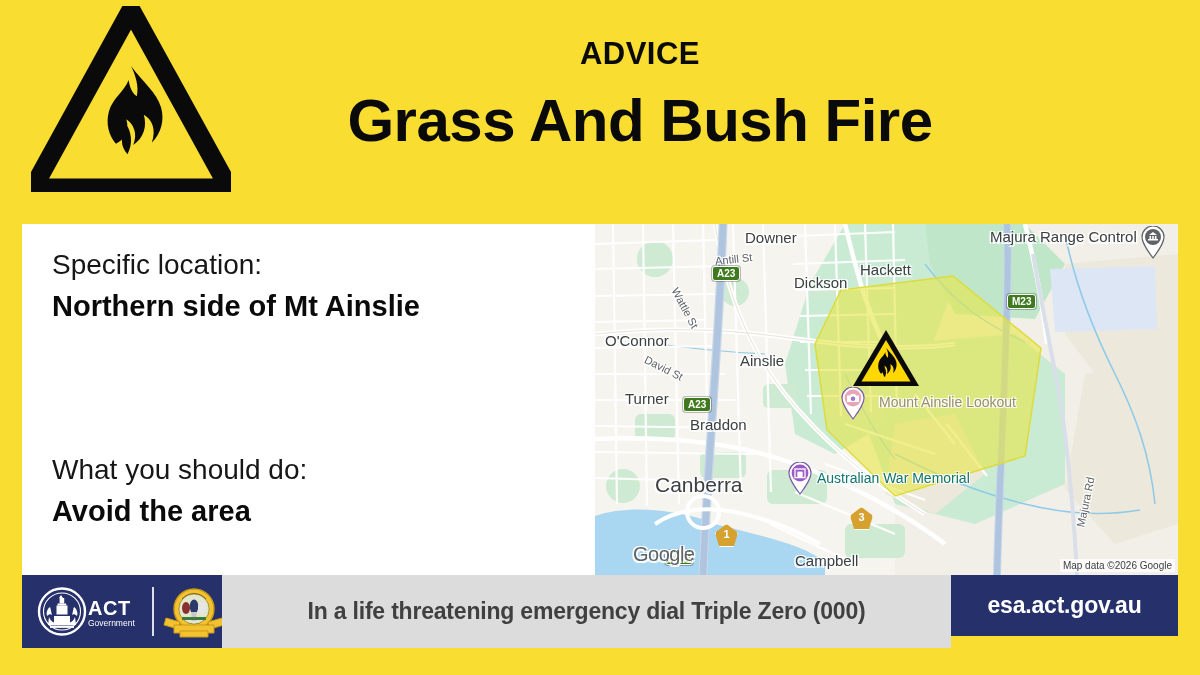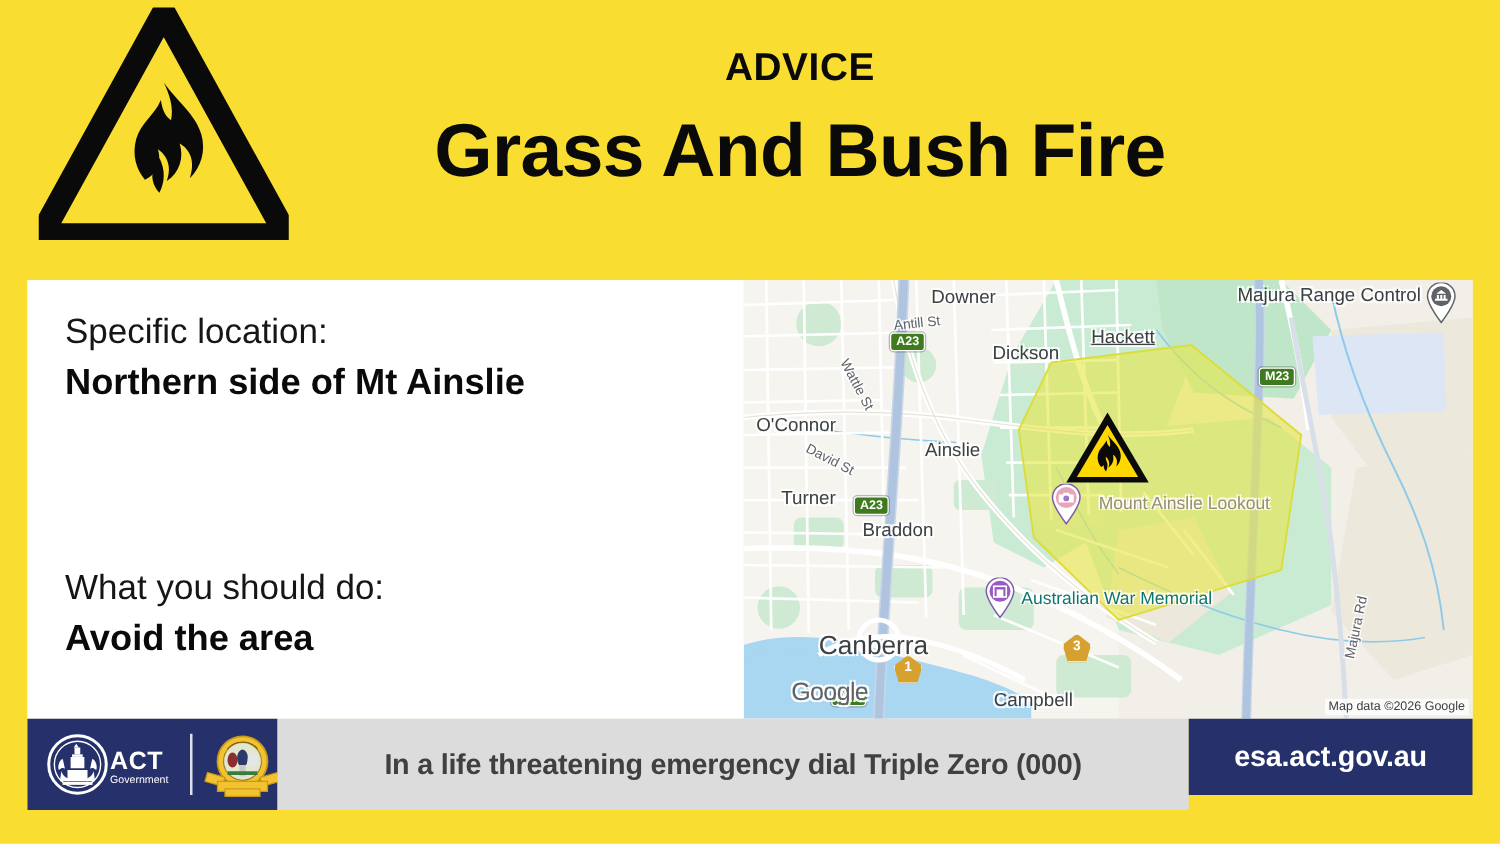--- a/index.html
+++ b/index.html
@@ -66,21 +66,21 @@
   .map-label{
     position:absolute;
     font-family:"Liberation Sans", sans-serif;
     color:#3c4043;
     white-space:nowrap;
     pointer-events:none;
   }
   .lbl-suburb{font-size:15px;color:#3c4043;
     text-shadow:-1.5px -1.5px 0 rgba(255,255,255,.9),1.5px -1.5px 0 rgba(255,255,255,.9),-1.5px 1.5px 0 rgba(255,255,255,.9),1.5px 1.5px 0 rgba(255,255,255,.9);}
   .lbl-city{font-size:21px;color:#3c4043;
-    text-shadow:-1.5px -1.5px 0 rgba(255,255,255,.95),1.5px -1.5px 0 rgba(255,255,255,.95),-1.5px 1.5px 0 rgba(255,255,255,.95),1.5px 1.5px 0 rgba(255,255,255,.95);margin-top:32px;}
+    text-shadow:-1.5px -1.5px 0 rgba(255,255,255,.95),1.5px -1.5px 0 rgba(255,255,255,.95),-1.5px 1.5px 0 rgba(255,255,255,.95),1.5px 1.5px 0 rgba(255,255,255,.95);}
   .lbl-street{font-size:11px;color:#5f6368;
     text-shadow:-1.2px -1.2px 0 rgba(255,255,255,.9),1.2px -1.2px 0 rgba(255,255,255,.9),-1.2px 1.2px 0 rgba(255,255,255,.9),1.2px 1.2px 0 rgba(255,255,255,.9);}
   .lbl-poi{font-size:14px;color:#0f766e;
     text-shadow:-1.2px -1.2px 0 rgba(255,255,255,.9),1.2px -1.2px 0 rgba(255,255,255,.9),-1.2px 1.2px 0 rgba(255,255,255,.9),1.2px 1.2px 0 rgba(255,255,255,.9);}
   .lbl-poi-dim{font-size:14px;color:#9a8f6d;
     text-shadow:-1.2px -1.2px 0 rgba(255,255,255,.85),1.2px -1.2px 0 rgba(255,255,255,.85),-1.2px 1.2px 0 rgba(255,255,255,.85),1.2px 1.2px 0 rgba(255,255,255,.85);}
 
   .shield{
     position:absolute;
     background:#3F7A1E;border:1.5px solid #ffffff;
@@ -257,21 +257,21 @@
       <g stroke="#FFFFFF" stroke-width="4" fill="none">
         <circle cx="108" cy="288" r="16"></circle>
         <path d="M60,300 C80,286 110,282 140,288 C170,294 200,306 225,320"></path>
       </g>
 
       <path d="M246,66 L358,52 L446,124 L430,232 L300,272 L232,206 L220,120 Z" fill="#E6E64B" fill-opacity="0.62" stroke="#DCDC3C" stroke-width="1.5"></path>
     </svg>
 
     <div class="map-label lbl-suburb" style="left:150px;top:5px;">Downer</div>
     <div class="map-label lbl-suburb" style="left:155px;top:50px;padding-left:44px;">Dickson</div>
-    <div class="map-label lbl-suburb" style="left:278px;top:37px;text-decoration:underline;">Hackett</div>
+    <div class="map-label lbl-suburb" style="left:265px;top:37px;">Hackett</div>
     <div class="map-label lbl-suburb" style="left:10px;top:108px;">O'Connor</div>
     <div class="map-label lbl-suburb" style="left:145px;top:128px;">Ainslie</div>
     <div class="map-label lbl-suburb" style="left:30px;top:166px;">Turner</div>
     <div class="map-label lbl-suburb" style="left:95px;top:192px;">Braddon</div>
     <div class="map-label lbl-city" style="left:60px;top:249px;">Canberra</div>
     <div class="map-label lbl-suburb" style="left:200px;top:328px;">Campbell</div>
 
     <div class="map-label lbl-street" style="left:120px;top:29px;transform:rotate(-6deg);">Antill St</div>
     <div class="map-label lbl-street" style="left:68px;top:78px;transform:rotate(62deg);">Wattle St</div>
     <div class="map-label lbl-street" style="left:48px;top:138px;transform:rotate(27deg);">David St</div>

